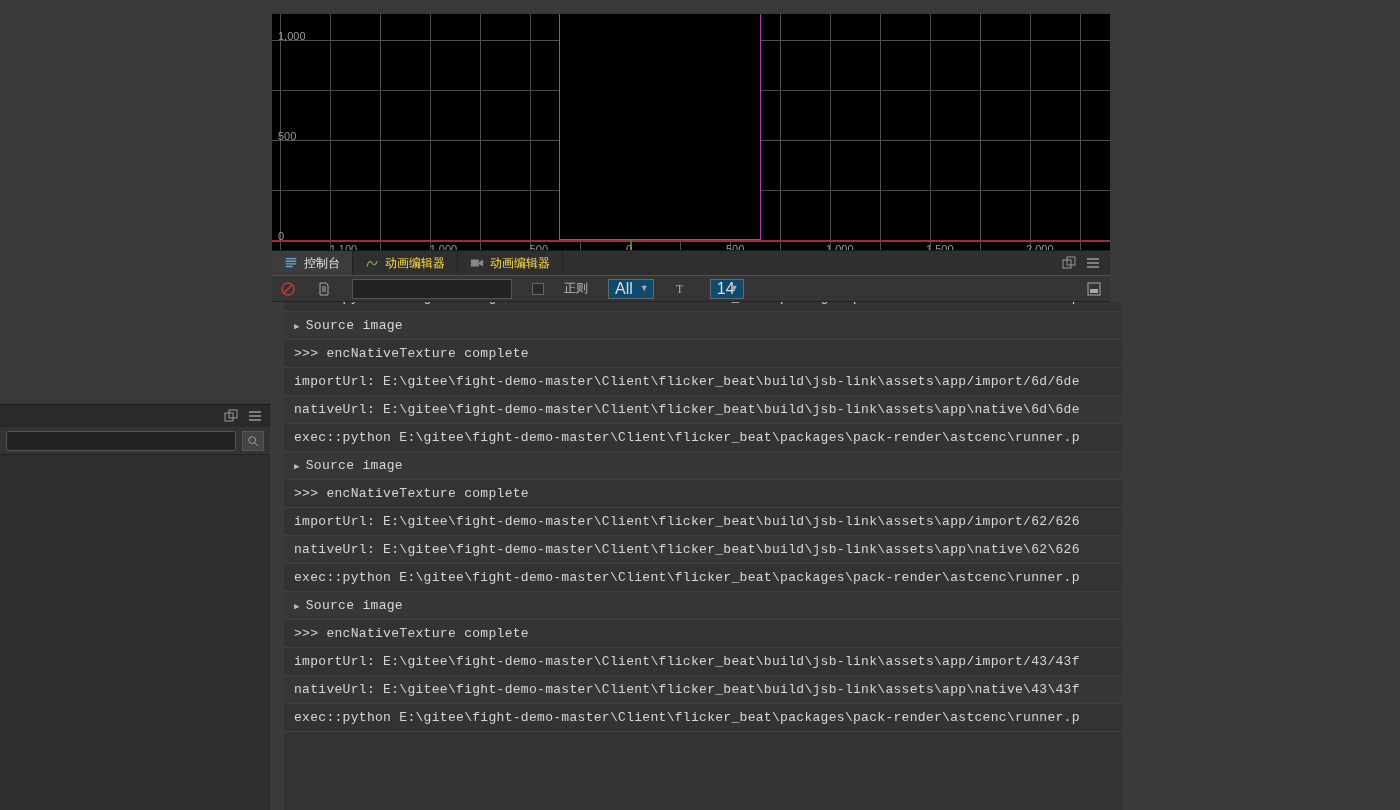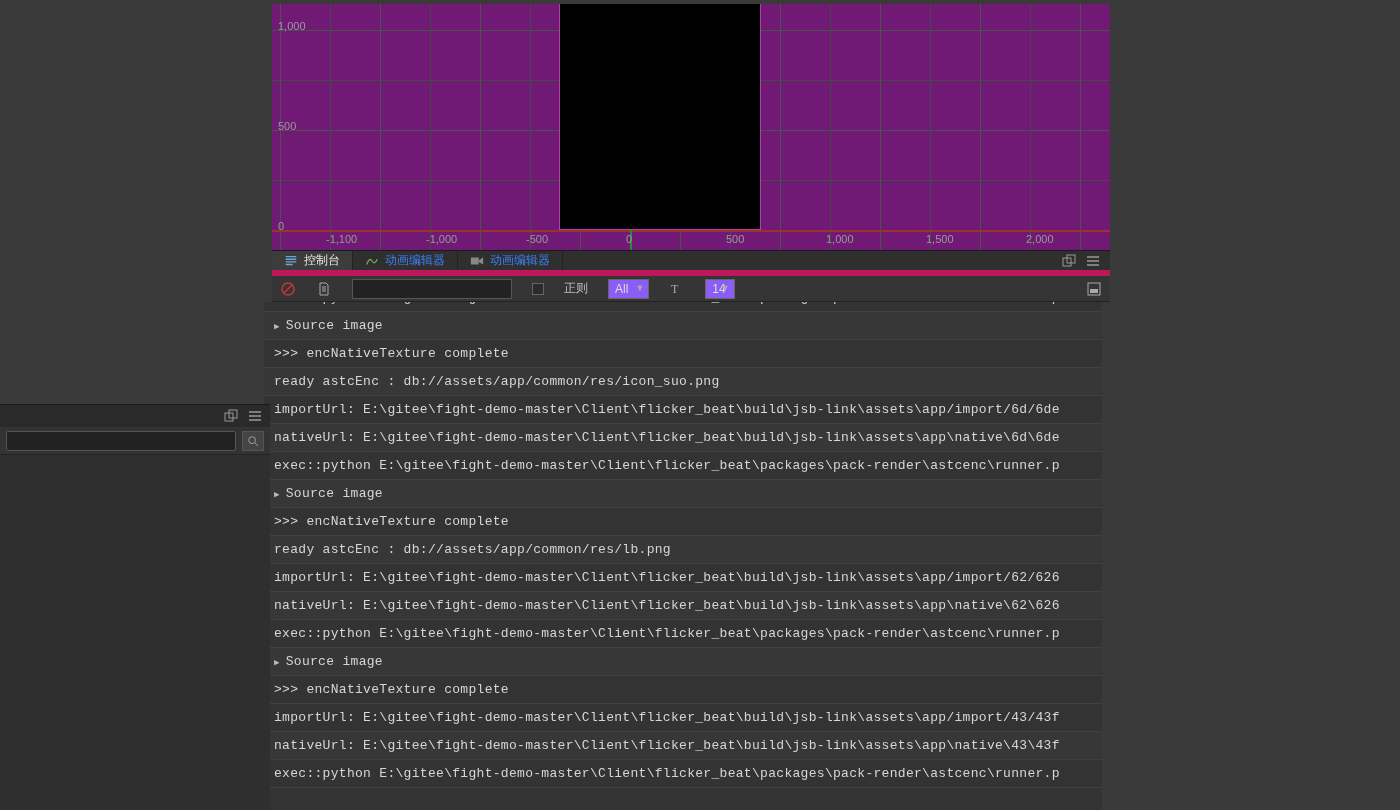--- a/index.html
+++ b/index.html
@@ -9,23 +9,23 @@
   font-family: "Microsoft YaHei", Arial, sans-serif;
   font-size: 12px;
   color: #c0c0c0;
   overflow: hidden;
   position: relative;
 }
 
 
 .scene {
   position: absolute;
-  left: 272px; top: 4px;
+  left: 272px; top: 14px;
   width: 838px; height: 248px;
-  background: #701a75;
+  background: #000000;
   overflow: hidden;
 }
 .grid {
   position: absolute;
   inset: 0;
 }
 .gv {
   position: absolute; top: 0; bottom: 0;
   width: 1px; background: #484848;
 }
@@ -53,31 +53,31 @@
   outline: 1px solid #b040b0;
 }
 
 
 .tabbar {
   position: absolute;
   left: 272px; top: 250px;
   width: 838px; height: 26px;
   background: #2f2f2f;
   border-top: 1px solid #1a1a1a;
-  border-bottom: 6px solid #be185d;
+  border-bottom: 1px solid #be185d;
   display: flex;
   align-items: stretch;
 }
 .tab {
   display: flex;
   align-items: center;
   padding: 0 12px;
   gap: 6px;
   font-size: 12px;
-  color: #3b82f6;
+  color: #fde047;
   border-right: 1px solid #222;
   cursor: pointer;
 }
 .tab.active {
   background: #3c3c3c;
   color: #e8e8e8;
 }
 .tab .icon {
   display: inline-flex;
   width: 14px; height: 14px;
@@ -118,37 +118,37 @@
   background: #222; border: 1px solid #555;
   height: 20px; width: 160px;
   color: #ddd; font-size: 12px; padding: 0 4px;
 }
 .chk {
   width: 12px; height: 12px;
   border: 1px solid #666; background: #2b2b2b;
   display: inline-block;
 }
 .sel {
-  background: #8b5cf6; border: 1px solid #666;
+  background: #0c4a6e; border: 1px solid #666;
   height: 20px; padding: 0 20px 0 6px;
-  color: #ddd; font-size: 12px;
+  color: #ddd; font-size: 16px;
   display: flex; align-items: center;
   position: relative;
 }
 .sel:after {
   content: "▼";
   position: absolute; right: 4px; top: 3px;
   font-size: 9px; color: #aaa;
 }
 .ctoolbar .fspacer { flex: 1; }
 
 
 .console {
   position: absolute;
-  left: 264px; top: 302px;
+  left: 284px; top: 302px;
   width: 838px; bottom: 0;
   background: #333333;
   overflow-y: hidden;
   font-family: "Courier New", Consolas, monospace;
   font-size: 13px;
   color: #d6d6d6;
 }
 .console .row {
   padding: 6px 10px;
   border-bottom: 1px solid #404040;
@@ -324,27 +324,25 @@
         <rect x="2" y="2" width="12" height="12" stroke="#aaa" fill="none"></rect>
         <rect x="4" y="8" width="8" height="4" fill="#aaa"></rect>
       </svg>
   </div>
 </div>
 
 <div class="console" id="console-body">
     <div class="row" style="margin-top: -18px;">exec::python E:\gitee\fight-demo-master\Client\flicker_beat\packages\pack-render\astcenc\runner.p</div>
     <div class="row alt fold">Source image</div>
     <div class="row">&gt;&gt;&gt; encNativeTexture complete</div>
-    <div class="row alt">ready astcEnc : db://assets/app/common/res/icon_suo.png</div>
     <div class="row">importUrl: E:\gitee\fight-demo-master\Client\flicker_beat\build\jsb-link\assets\app/import/6d/6de</div>
     <div class="row alt">nativeUrl: E:\gitee\fight-demo-master\Client\flicker_beat\build\jsb-link\assets\app\native\6d\6de</div>
     <div class="row">exec::python E:\gitee\fight-demo-master\Client\flicker_beat\packages\pack-render\astcenc\runner.p</div>
     <div class="row alt fold">Source image</div>
     <div class="row">&gt;&gt;&gt; encNativeTexture complete</div>
-    <div class="row alt">ready astcEnc : db://assets/app/common/res/lb.png</div>
     <div class="row">importUrl: E:\gitee\fight-demo-master\Client\flicker_beat\build\jsb-link\assets\app/import/62/626</div>
     <div class="row alt">nativeUrl: E:\gitee\fight-demo-master\Client\flicker_beat\build\jsb-link\assets\app\native\62\626</div>
     <div class="row">exec::python E:\gitee\fight-demo-master\Client\flicker_beat\packages\pack-render\astcenc\runner.p</div>
     <div class="row alt fold">Source image</div>
     <div class="row">&gt;&gt;&gt; encNativeTexture complete</div>
     <div class="row">importUrl: E:\gitee\fight-demo-master\Client\flicker_beat\build\jsb-link\assets\app/import/43/43f</div>
     <div class="row alt">nativeUrl: E:\gitee\fight-demo-master\Client\flicker_beat\build\jsb-link\assets\app\native\43\43f</div>
     <div class="row">exec::python E:\gitee\fight-demo-master\Client\flicker_beat\packages\pack-render\astcenc\runner.p</div>
   </div>
 

